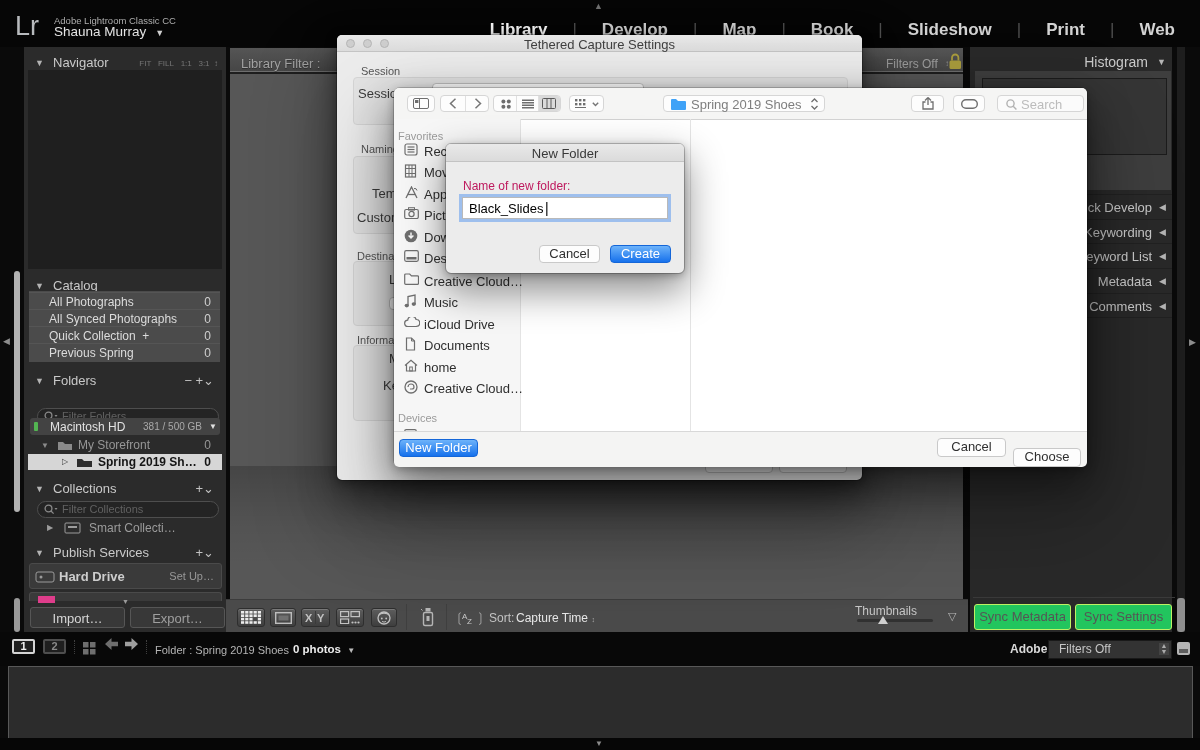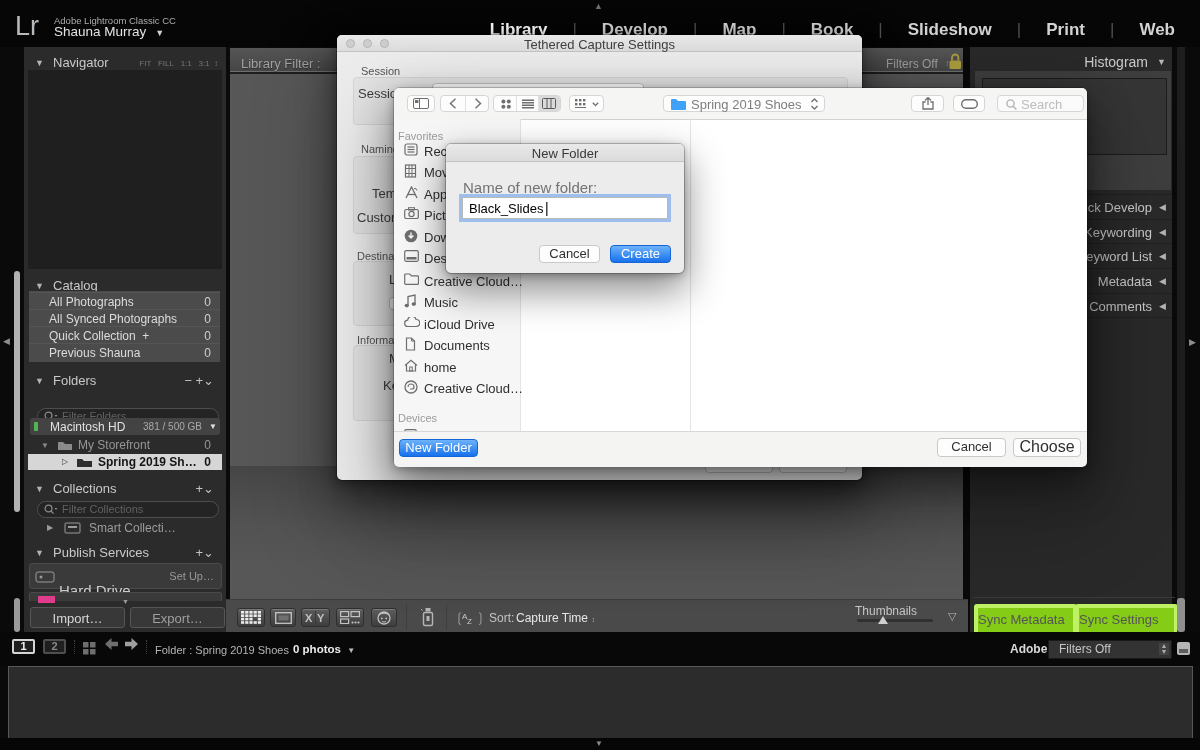--- a/index.html
+++ b/index.html
@@ -44,21 +44,21 @@
 #selrow .dots{position:absolute;left:34px;top:3px;color:#3a3a3a;font-size:8px;font-weight:normal;}
 #selrow .fold{position:absolute;left:48px;top:3px;}
 #selrow .nm{position:absolute;left:70px;top:1px;}
 #selrow .z{position:absolute;right:11px;top:1px;}
 .hplus{position:absolute;right:8px;top:4px;color:#c2c2c2;font-size:13px;}
 .hminus{position:absolute;right:30px;top:4px;color:#c2c2c2;font-size:13px;}
 #smartrow{left:30px;top:520px;width:190px;height:16px;color:#9c9c9c;font-size:12px;}
 #smartrow .tri{position:absolute;left:17px;top:3px;font-size:8px;}
 #smartrow .nm{position:absolute;left:59px;top:1px;}
 #hdrow{left:29px;top:563px;width:191px;height:24px;background:#3a3a3a;border:1px solid #4a4a4a;border-radius:3px;}
-#hdrow .nm{position:absolute;left:29px;top:18px;color:#cdcdcd;font-size:15px;}
+#hdrow .nm{position:absolute;left:29px;top:5px;color:#cdcdcd;font-size:13px;font-weight:bold;}
 #hdrow .su{position:absolute;right:7px;top:6px;color:#989898;font-size:11px;}
 #flickrow{left:29px;top:592px;width:191px;height:8px;background:#3a3a3a;border:1px solid #4a4a4a;border-radius:3px 3px 0 0;border-bottom:none;}
 #flickrow .pink{position:absolute;left:8px;top:3px;width:17px;height:7px;background:#df3d8b;}
 #paneltri{left:122px;top:598px;color:#9a9a9a;font-size:7px;}
 .iebtn{position:absolute;top:607px;height:19px;background:#383838;border:1px solid #565656;border-radius:3px;color:#d6d6d6;font-size:13px;text-align:center;line-height:21px;}
 #importbtn{left:30px;width:93px;}
 #exportbtn{left:130px;width:93px;color:#9f9f9f;}
 
 #lscroll{left:14px;top:271px;width:6px;height:241px;background:#b2b2b2;border-radius:3px;}
 #lscroll2{left:14px;top:598px;width:6px;height:34px;background:#9a9a9a;border-radius:3px;}
@@ -73,21 +73,21 @@
 #shade{left:230px;top:466px;width:740px;height:133px;background:linear-gradient(180deg,rgba(0,0,0,.20),rgba(0,0,0,.05) 45%,rgba(0,0,0,0) 75%);}
 
 #rpanel{left:970px;top:47px;width:202px;height:585px;background:#292929;}
 #rpanel .hhead{position:absolute;right:10px;top:7px;color:#cacaca;font-size:14px;}
 #rpanel .htri{position:absolute;right:-1px;top:10px;color:#b5b5b5;font-size:9px;}
 #histo_out{left:975px;top:71px;width:196px;height:119px;background:#3e3e3e;}
 #histo_in{left:982px;top:78px;width:183px;height:75px;background:#353535;border:1px solid #1c1c1c;}
 .rhead{position:absolute;width:202px;height:24px;border-top:1px solid #212121;color:#c9c9c9;font-size:13px;}
 .rhead .t{position:absolute;right:20px;top:5px;}
 .rhead .a{position:absolute;right:6px;top:7px;font-size:9px;color:#b5b5b5;}
-.syncbtn{position:absolute;top:604px;height:24px;background:#84cc16;border:4px solid #bef264;border-radius:3px;color:#555;font-size:13px;text-align:left;line-height:24px;}
+.syncbtn{position:absolute;top:604px;height:24px;background:#22c55e;border:1px solid #bef264;border-radius:3px;color:#555;font-size:13px;text-align:center;line-height:24px;}
 #rsep{left:973px;top:597px;width:202px;height:1px;background:#3a3a3a;}
 #rscroll_track{left:1177px;top:47px;width:8px;height:585px;background:#1e1e1e;}
 #rscroll{left:1177px;top:598px;width:8px;height:34px;background:#8f8f8f;border-radius:3px;}
 #rcol{left:1189px;top:337px;color:#8e8e8e;font-size:9px;}
 
 #fsbar{left:0;top:632px;width:1200px;height:34px;background:#080808;}
 .numbox{position:absolute;top:7px;width:19px;height:11px;border:2px solid #d4d4d4;border-radius:2px;background:#1f1f1f;color:#f0f0f0;font-size:11px;font-weight:bold;text-align:center;line-height:11px;}
 #nb2{left:43px;border-color:#4e4e4e;color:#8a8a8a;}
 #fsgrid{left:83px;top:10px;}
 #fstext{left:155px;top:12px;color:#b5b5b5;font-size:11px;}
@@ -123,21 +123,21 @@
 .srow{position:absolute;left:10px;height:21px;font-size:13px;color:#2f2f2f;white-space:nowrap;}
 .srow .ic{position:absolute;left:0;top:1px;width:17px;}
 .srow .tx{position:absolute;left:20px;top:2px;}
 .slab{position:absolute;left:4px;font-size:11px;color:#9a9a9a;}
 .bluebtn{background:linear-gradient(#6db3fa,#1671ec);color:#fff;border:1px solid #1466d8;border-radius:4px;text-align:center;}
 .whtbtn{background:#fdfdfd;color:#2f2f2f;border:1px solid #c9c9c9;border-radius:4px;text-align:center;}
 
 #nfdlg{left:446px;top:144px;width:238px;height:129px;background:#ececec;border-radius:5px;outline:1px solid rgba(0,0,0,.22);box-shadow:0 16px 38px 2px rgba(0,0,0,.45),0 2px 8px rgba(0,0,0,.3);z-index:30;}
 #nfdlg .tbar{position:absolute;left:0;top:0;width:100%;height:17px;background:linear-gradient(#e9e9e9,#dbdbdb);border-bottom:1px solid #c3c3c3;border-radius:5px 5px 0 0;}
 #nfdlg .title{position:absolute;left:0;top:2px;width:100%;text-align:center;font-size:13px;color:#383838;}
-#nfdlg .lbl{position:absolute;left:17px;top:35px;font-size:15px;color:#737373;}
+#nfdlg .lbl{position:absolute;left:17px;top:35px;font-size:12px;color:#be185d;}
 #nfdlg .field{position:absolute;left:16px;top:53px;width:204px;height:20px;background:#fff;border:1px solid #b9b9b9;box-shadow:0 0 0 3px rgba(125,173,238,.7);}
 #nfdlg .field .tx{position:absolute;left:6px;top:3px;font-size:13px;color:#000;}
 #nfdlg .btn{position:absolute;top:101px;width:59px;height:16px;font-size:13px;line-height:15px;}
 </style>
 </head>
 <body>
 <div id="app">
 
   <div class="abs" id="topbar"></div>
   <div class="abs" id="lrlogo">Lr</div>
@@ -166,21 +166,21 @@
       </div>
     <div class="crow" style="top:18px;">
         <span class="n">All Synced Photographs</span>
         <span class="z">0</span>
       </div>
     <div class="crow" style="top:35px;">
         <span class="n">Quick Collection&nbsp;&nbsp;+</span>
         <span class="z">0</span>
       </div>
     <div class="crow" style="top:52px;">
-        <span class="n">Previous Shauna</span>
+        <span class="n">Previous Spring</span>
         <span class="z">0</span>
       </div>
   </div>
   <div class="abs lhead" style="left:28px;top:369px;">
       <span class="tri">▼</span>
       <span class="ttl">Folders</span>
       <span class="hminus">−</span>
       <span class="hplus">+⌄</span>
     </div>
   <div class="abs filterbox" style="top:408px;text-align:center;">
@@ -623,21 +623,21 @@
       </div>
     <div class="slab" style="top:324px;text-align:center;">Devices</div>
     <div class="srow" style="top:337px;">
         <span class="ic"><svg width="13" height="9">
             <rect x="0.7" y="0.7" width="11.6" height="7" rx="1.5" fill="none" stroke="#6e6e6e" stroke-width="1.2"></rect>
           </svg></span>
       </div>
     <div class="ffooter"></div>
     <div class="bluebtn" style="position:absolute;left:5px;top:351px;width:77px;height:16px;font-size:13px;line-height:15px;">New Folder</div>
     <div class="whtbtn" style="position:absolute;left:543px;top:350px;width:67px;height:17px;font-size:13px;line-height:16px;">Cancel</div>
-    <div class="whtbtn" style="position:absolute;left:619px;top:350px;width:66px;height:17px;font-size:16px;line-height:16px;">Choose</div>
+    <div class="whtbtn" style="position:absolute;left:619px;top:360px;width:66px;height:17px;font-size:13px;line-height:16px;">Choose</div>
   </div>
 
   <div class="abs" id="nfdlg">
     <div class="tbar"></div>
     <div class="title">New Folder</div>
     <div class="lbl">Name of new folder:</div>
     <div class="field">
         <span class="tx">Black_Slides</span>
         <span style="position:absolute;left:82px;top:2px;font-size:14px;color:#000;font-weight:normal;">|</span>
       </div>

